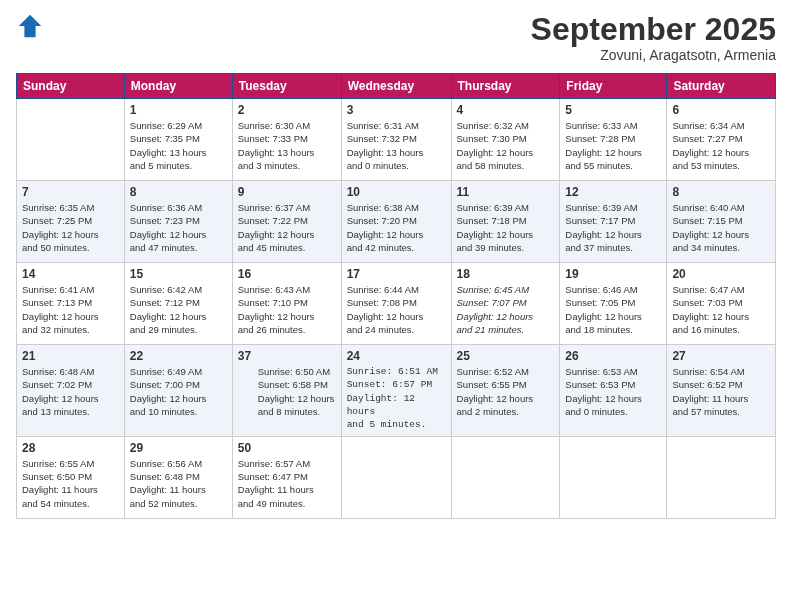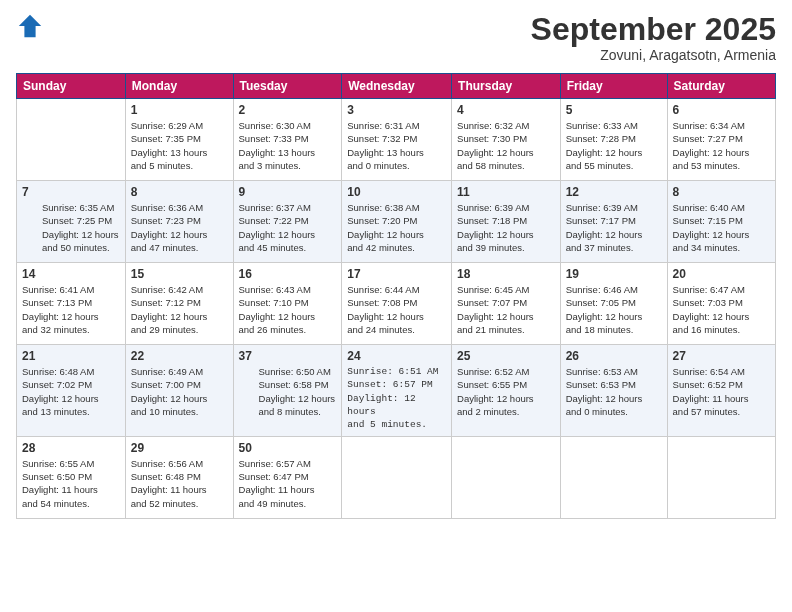--- a/index.html
+++ b/index.html
@@ -164,21 +164,21 @@
             <div class="date-num">6</div>
             <div class="cell-info" style="white-space: pre-line;">Sunrise: 6:34 AM
 Sunset: 7:27 PM
 Daylight: 12 hours
 and 53 minutes.</div>
           </td>
         </tr>
         <tr>
           <td>
             <div class="date-num">7</div>
-            <div class="cell-info" style="white-space: pre-line; margin-left: 20px;">Sunrise: 6:35 AM
+            <div class="cell-info" style="white-space: pre-line;">Sunrise: 6:35 AM
 Sunset: 7:25 PM
 Daylight: 12 hours
 and 50 minutes.</div>
           </td>
           <td>
             <div class="date-num">8</div>
             <div class="cell-info" style="white-space: pre-line;">Sunrise: 6:36 AM
 Sunset: 7:23 PM
 Daylight: 12 hours
 and 47 minutes.</div>
@@ -243,21 +243,21 @@
           </td>
           <td>
             <div class="date-num">17</div>
             <div class="cell-info" style="white-space: pre-line;">Sunrise: 6:44 AM
 Sunset: 7:08 PM
 Daylight: 12 hours
 and 24 minutes.</div>
           </td>
           <td>
             <div class="date-num">18</div>
-            <div class="cell-info" style="white-space: pre-line;">Sunrise: 6:45 AM
+            <div class="cell-info" style="white-space: pre-line; font-style: italic;">Sunrise: 6:45 AM
 Sunset: 7:07 PM
 Daylight: 12 hours
 and 21 minutes.</div>
           </td>
           <td>
             <div class="date-num">19</div>
             <div class="cell-info" style="white-space: pre-line;">Sunrise: 6:46 AM
 Sunset: 7:05 PM
 Daylight: 12 hours
 and 18 minutes.</div>

